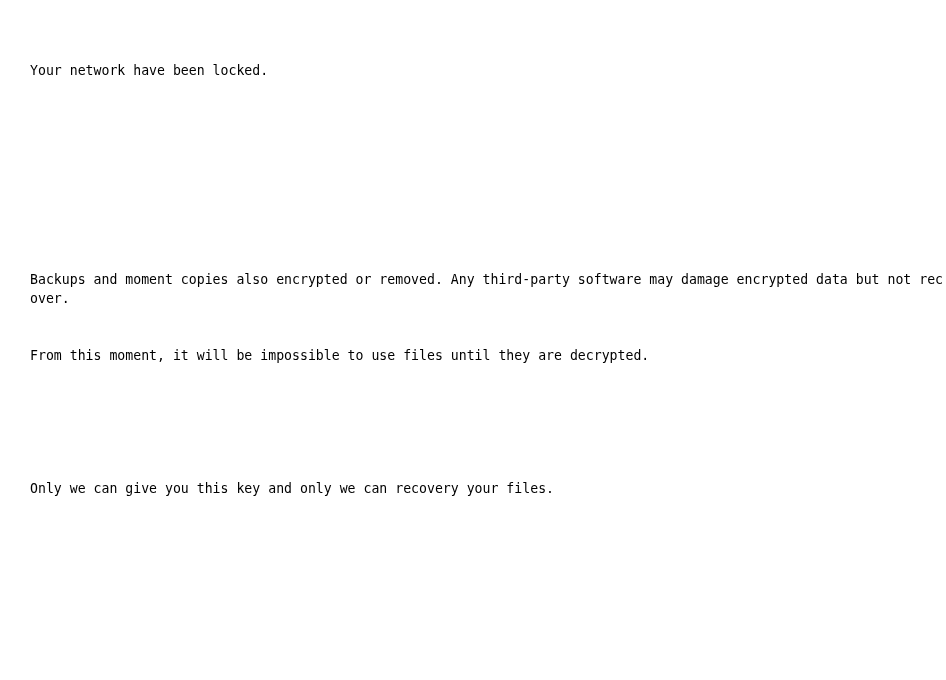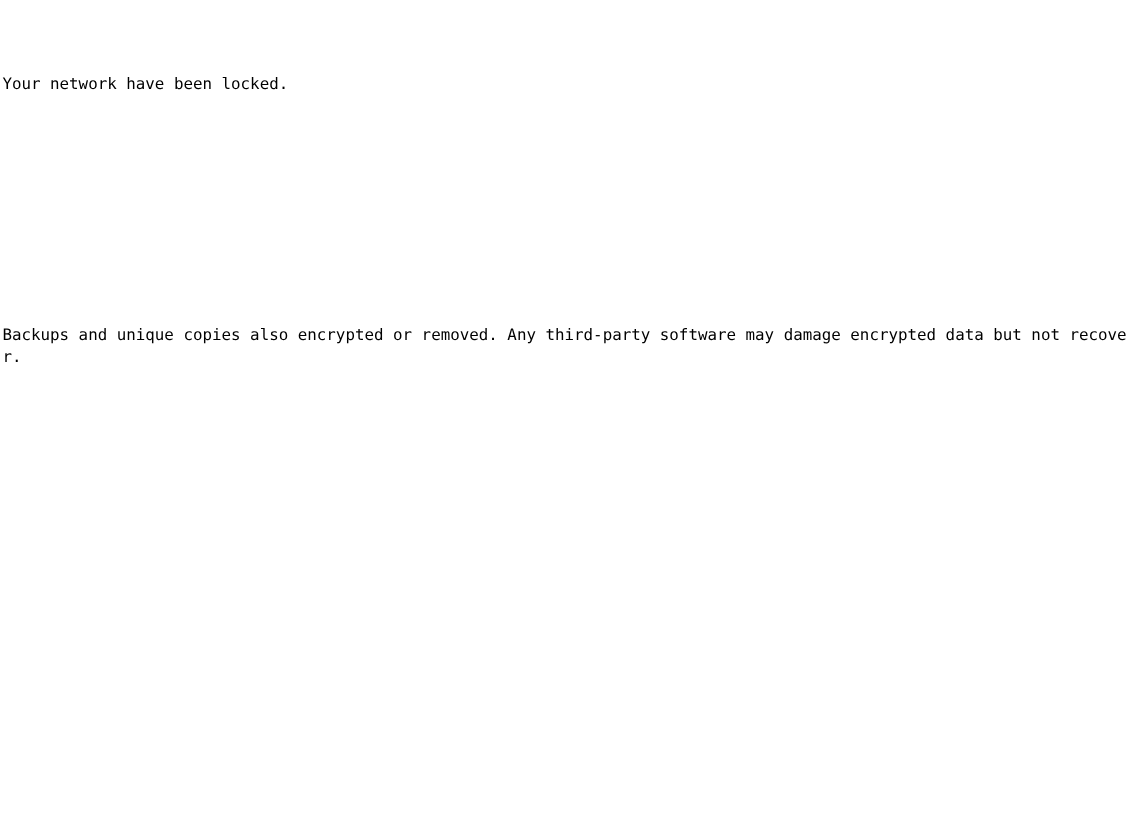--- a/index.html
+++ b/index.html
@@ -17,38 +17,41 @@
     padding: 4px 0 0 2px;
     font-size: 13.2px;
     line-height: 19px;
     color: #000000;
     white-space: pre-wrap;
     word-break: break-all;
   }
   .line {
     white-space: pre-wrap;
     min-height: 19px;
+    margin-left: 28px;
   }
   .blank {
     min-height: 19px;
   }
 </style>
 </head>
 <body>
 
 <div class="note">
 
   <div class="line">Your network have been locked.</div>
   <div class="blank"></div>
 
   <div class="blank"></div>
 
-  <div class="line">Backups and unique copies also encrypted or removed. Any third-party software may damage encrypted data but not recover.</div>
+  <div class="line">Backups and moment copies also encrypted or removed. Any third-party software may damage encrypted data but not recover.</div>
+  <div class="line">From this moment, it will be impossible to use files until they are decrypted.</div>
   <div class="blank"></div>
 
+  <div class="line">Only we can give you this key and only we can recovery your files.</div>
   <div class="blank"></div>
 
   
   
   
   
   
   
 
   

